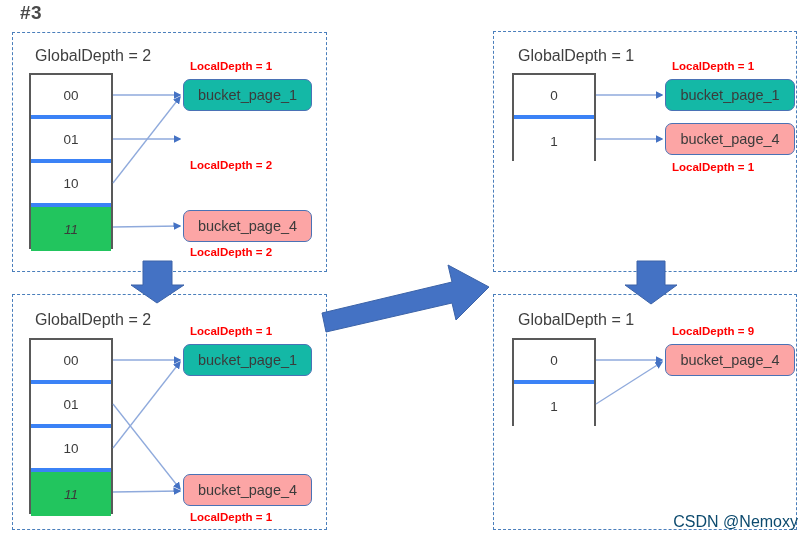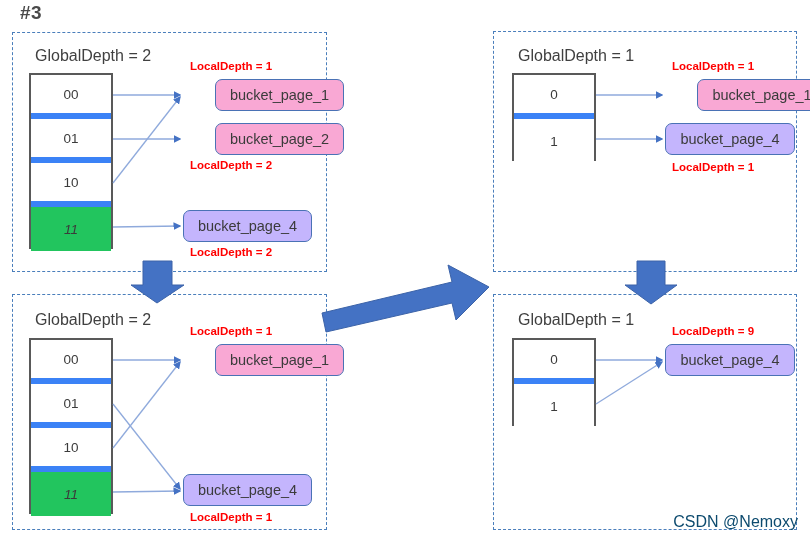--- a/index.html
+++ b/index.html
@@ -34,40 +34,40 @@
   }
 
   .dir-table{
     position:absolute;
     border:2px solid #595959;
     box-sizing:border-box;
     background:#ffffff;
   }
   .dir-row{
     box-sizing:border-box;
-    border-bottom:6px solid #3b82f6;
+    border-bottom:4px solid #3b82f6;
     display:flex;align-items:center;justify-content:center;
     font-size:13.5px;color:#3b3b3b;
     background:#ffffff;
   }
   .dir-row:last-child{border-bottom:none;}
   .dir-row.hl{background:#22c55e;font-style:italic;}
 
   .bucket{
     position:absolute;
     box-sizing:border-box;
     border:1.4px solid #4a72b5;
     border-radius:7px;
     display:flex;align-items:center;justify-content:center;
     font-size:14.5px;
     color:#3b3b3b;
     white-space:nowrap;
   }
-  .bucket.gray{background:#f9a8d4;margin-left:32px;}
-  .bucket.yellow{background:#c4b5fd;}
+  .bucket.gray{background:#14b8a6;}
+  .bucket.yellow{background:#fca5a5;}
 
   .ldepth{
     position:absolute;
     font-size:11.5px;
     font-weight:bold;
     color:#ff0000;
     white-space:nowrap;
   }
 
   svg.links{position:absolute;left:0;top:0;width:810px;height:539px;overflow:visible;pointer-events:none;}
@@ -92,21 +92,20 @@
   <div class="dir-table" style="left:29px;top:73px;width:84px;height:176px;">
     <div class="dir-row" style="height:44px;">00</div>
     <div class="dir-row" style="height:44px;">01</div>
     <div class="dir-row" style="height:44px;">10</div>
     <div class="dir-row hl" style="height:44px;">11</div>
   </div>
 
   <div class="ldepth" style="left:190px;top:60px;">LocalDepth = 1</div>
   <div class="bucket gray" style="left:183px;top:79px;width:129px;height:32px;">bucket_page_1</div>
 
-  <div class="bucket gray" style="left:183px;top:123px;width:129px;height:32px;">bucket_page_2</div>
   <div class="ldepth" style="left:190px;top:159px;">LocalDepth = 2</div>
 
   <div class="bucket yellow" style="left:183px;top:210px;width:129px;height:32px;">bucket_page_4</div>
   <div class="ldepth" style="left:190px;top:246px;">LocalDepth = 2</div>
 
   <div class="panel" style="left:493px;top:31px;width:304px;height:241px;"></div>
 
   <div class="gdepth" style="left:518px;top:47px;">GlobalDepth = 1</div>
 
   <div class="dir-table" style="left:512px;top:73px;width:84px;height:88px;">

